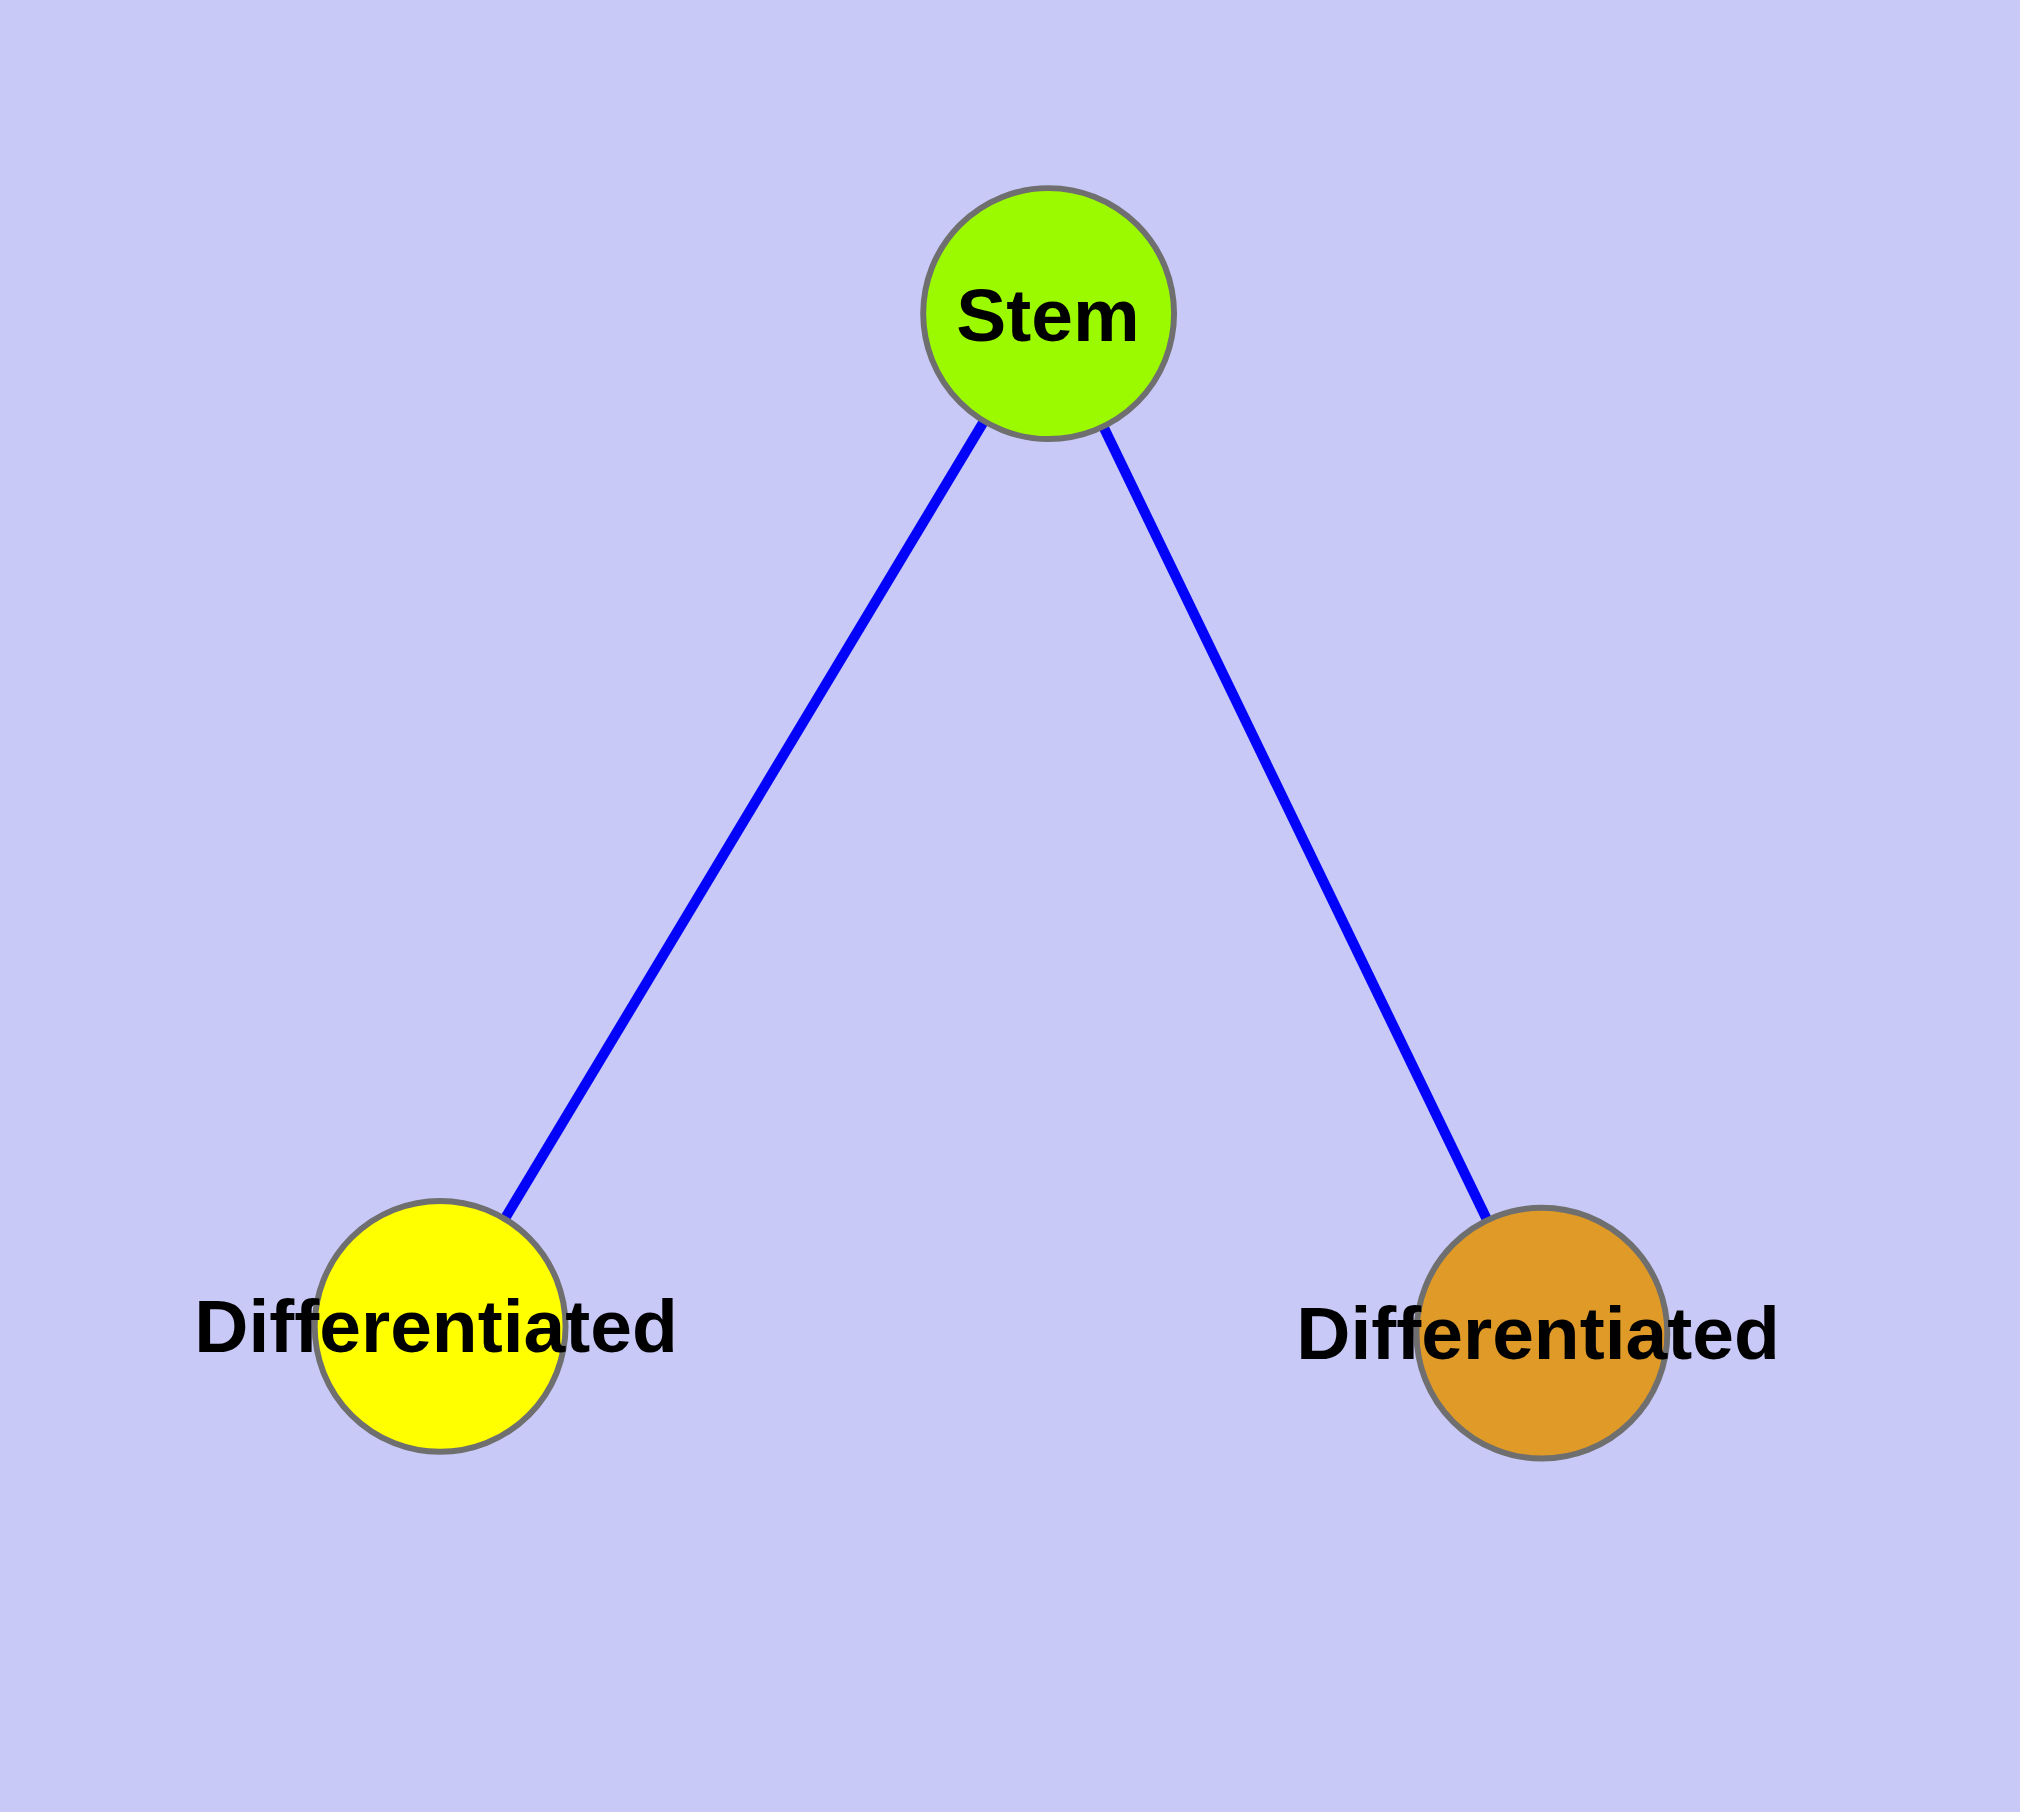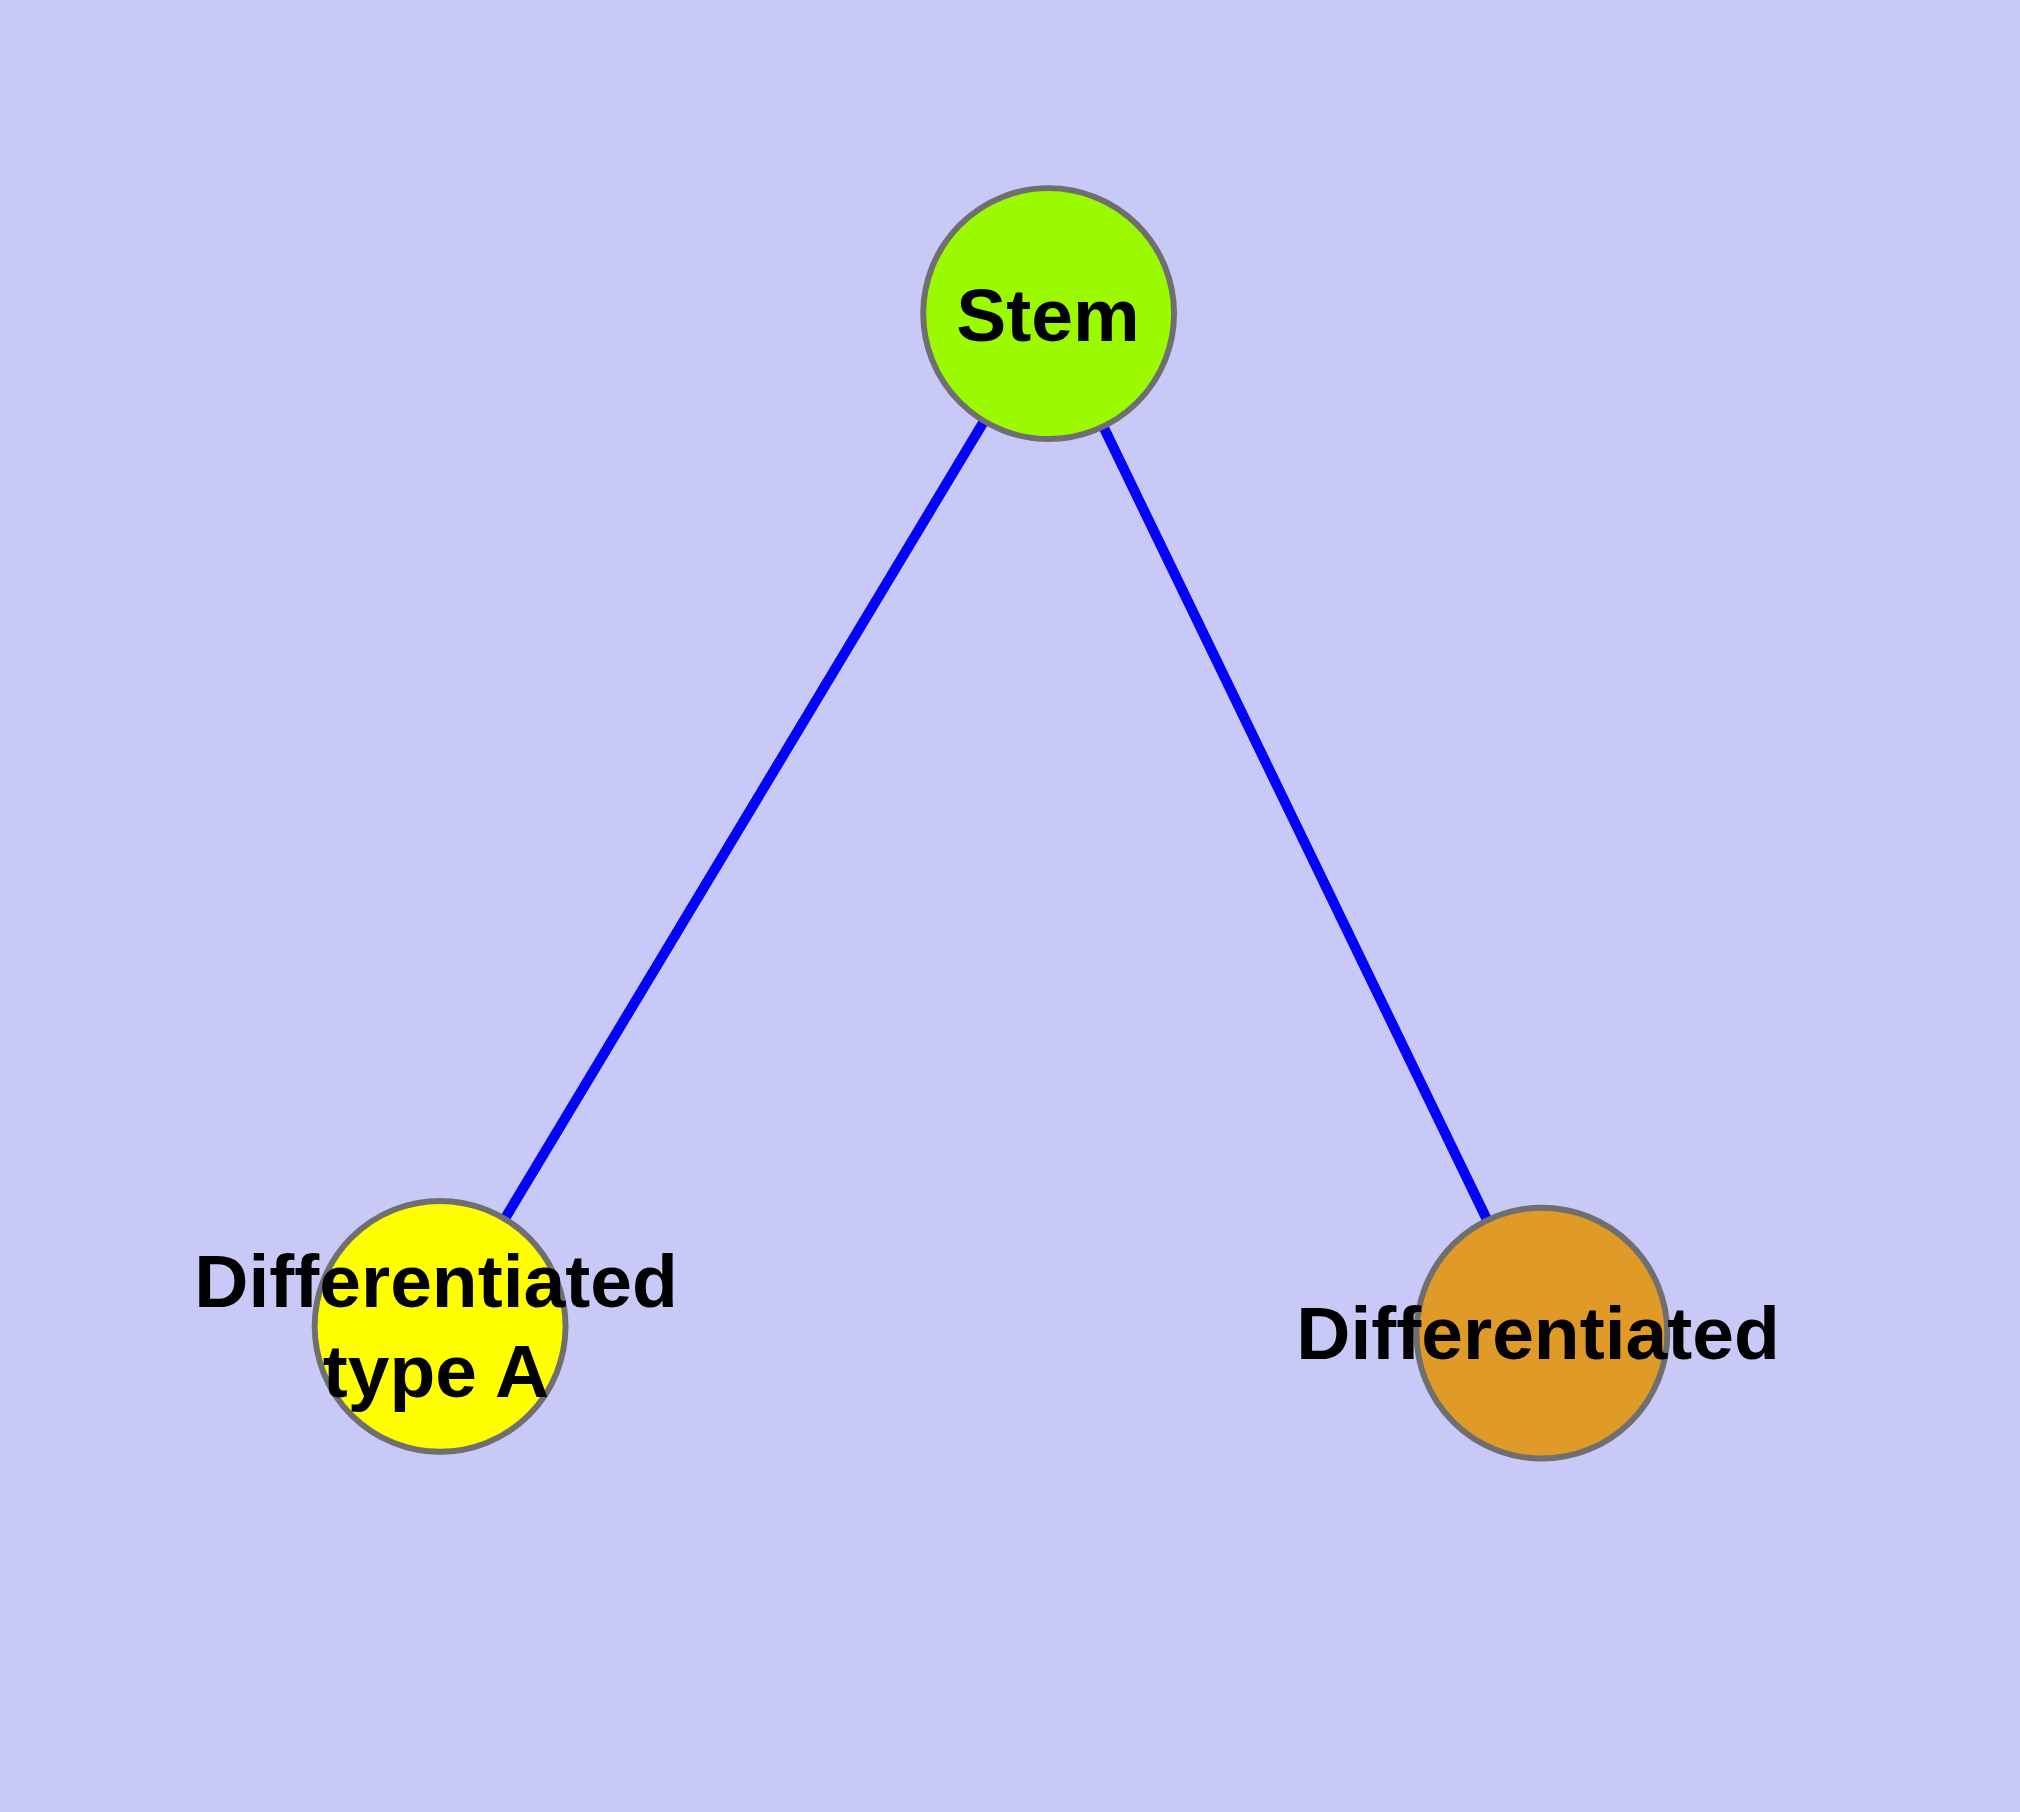--- a/index.html
+++ b/index.html
@@ -59,21 +59,20 @@
 
     <circle class="node-circle" cx="1819" cy="1573" r="148" fill="#E09A28" style="stroke: rgb(111, 111, 111);"></circle>
   </svg>
 
   <div class="label" style="left: 1048px; top: 315px; color: rgb(0, 0, 0);">
     <span class="line">Stem</span>
   </div>
 
   <div class="label" style="left: 436px; top: 1326px; color: rgb(0, 0, 0);">
     <span class="line">Differentiated</span>
-    <span class="line">type A</span>
   </div>
 
   <div class="label" style="left: 1538px; top: 1333px; color: rgb(0, 0, 0);">
     <span class="line">Differentiated</span>
   </div>
 
 </div>
 
 
 </body></html>

